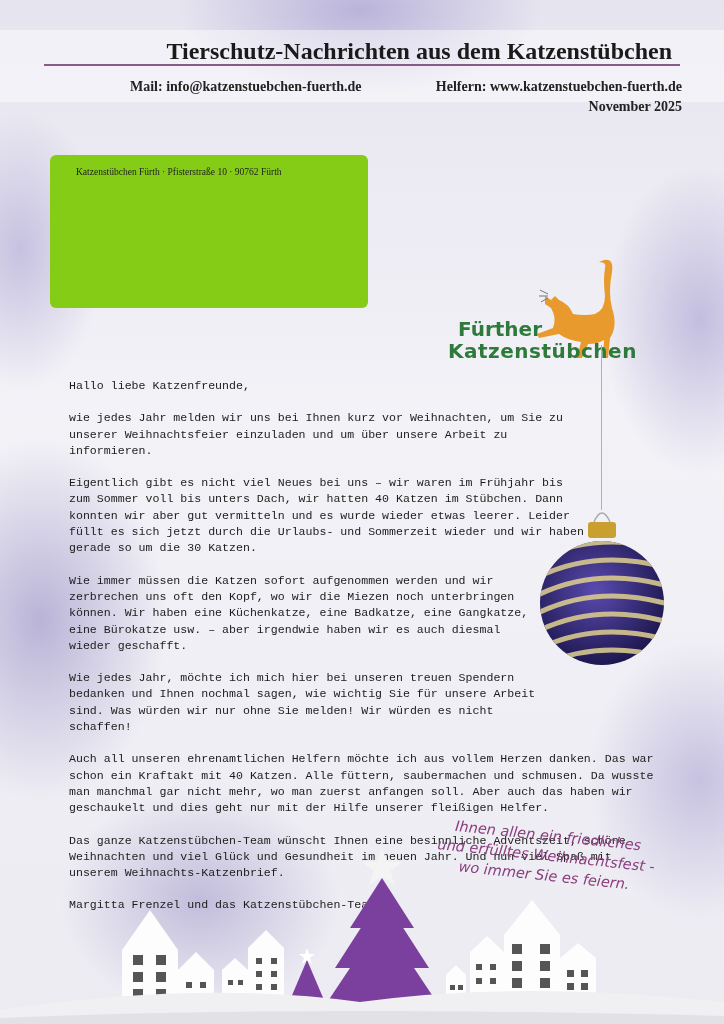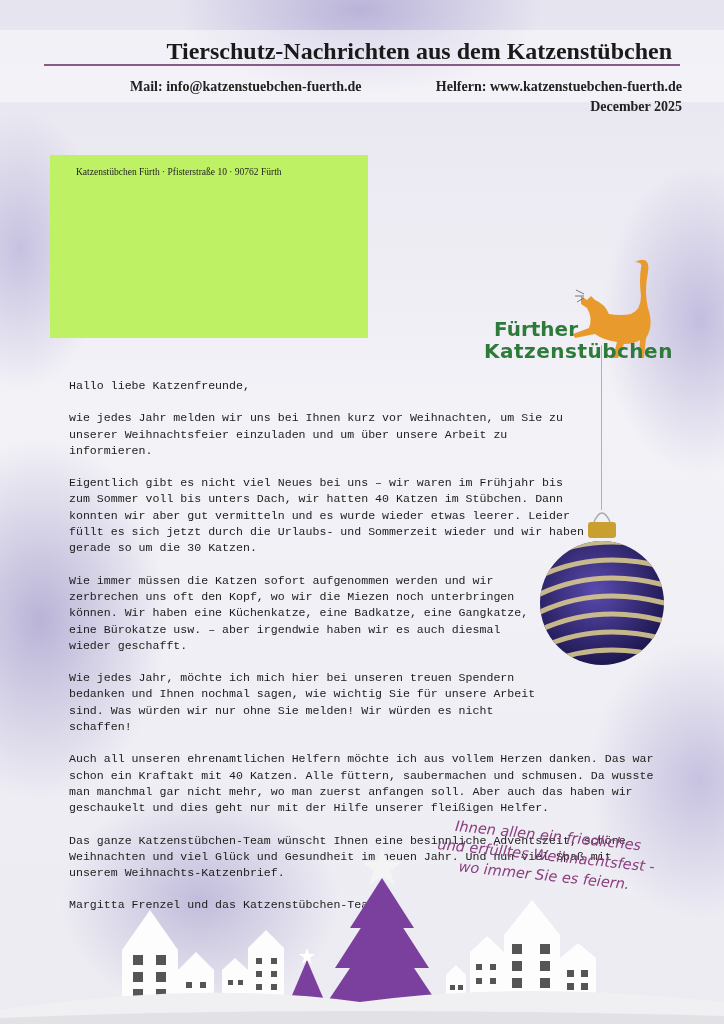--- a/index.html
+++ b/index.html
@@ -15,23 +15,23 @@
       radial-gradient(ellipse 160px 200px at 700px 780px, rgba(150,140,200,.45), transparent 70%),
       linear-gradient(#e6e4ef,#f3f2f7 40%,#ecebf2);}
   .band{position:absolute;left:0;right:0;top:30px;height:72px;background:rgba(255,255,255,.45);}
   .title{position:absolute;left:122px;top:38px;width:550px;text-align:right;
     font-family:"Liberation Serif",serif;font-size:24px;font-weight:bold;color:#1a1a1a;}
   .rule{position:absolute;left:44px;top:64px;width:636px;height:2px;background:#8a5a86;}
   .mail,.web,.date{position:absolute;font-family:Liberation Serif, serif;font-size:14px;font-weight:bold;color:#222;}
   .mail{left:130px;top:79px;}
   .web{right:42px;top:79px;}
   .date{right:42px;top:99px;}
-  .addr-box{position:absolute;left:50px;top:155px;width:318px;height:183px;background:#bef264;}
+  .addr-box{position:absolute;left:50px;top:155px;width:318px;height:153px;background:#84cc16;border-radius:6px;}
   .addr-line{position:absolute;left:26px;top:12px;font-family:"Liberation Serif",serif;font-size:9.5px;color:#222;}
-  .logo{position:absolute;left:444px;top:258px;width:220px;height:112px;margin-left:36px;}
+  .logo{position:absolute;left:444px;top:258px;width:220px;height:112px;}
   .logo-text{position:absolute;left:4px;top:60px;font-family:"DejaVu Sans",sans-serif;font-weight:bold;color:#2e7a3a;line-height:22px;}
   .logo-text .l1{font-size:20px;margin-left:10px;}
   .logo-text .l2{font-size:20px;letter-spacing:.5px;}
   .string{position:absolute;left:601px;top:345px;width:1px;height:165px;background:#c9b07a;}
   .ornament{position:absolute;left:536px;top:500px;width:132px;height:170px;}
   .letter{position:absolute;left:69px;top:378px;width:590px;font-family:Liberation Mono, monospace;font-size:11.6px;line-height:16.3px;color:#1c1c1c;}
   .letter p{margin:0 0 16px 0;}
   .letter .p-narrow{width:470px;}
   .letter .greet{margin-bottom:16px;}
   .sign p{margin:0;}
@@ -42,21 +42,21 @@
 </head>
 <body>
 
 <div class="bg"></div>
 <div class="band"></div>
 
 <div class="title">Tierschutz-Nachrichten aus dem Katzenstübchen</div>
 <div class="rule"></div>
 <div class="mail">Mail: info@katzenstuebchen-fuerth.de</div>
 <div class="web">Helfern: www.katzenstuebchen-fuerth.de</div>
-<div class="date">December 2025</div>
+<div class="date">November 2025</div>
 
 <div class="addr-box">
   <div class="addr-line">Katzenstübchen Fürth · Pfisterstraße 10 · 90762 Fürth</div>
 </div>
 
 <div class="logo">
   <svg width="220" height="112" viewBox="0 0 220 112" style="position:absolute;left:0;top:0">
     <g fill="#e89a2c">
       <path d="M160 2 q10 -2 8 12 q-4 20 0 36 q6 18 -2 30 l-2 20 l-5 0 l1 -18 q-6 4 -16 4 l-6 14 l-5 0 l4 -16 q-14 -2 -22 -8 l-20 4 l-2 -4 l16 -6 q4 -10 -2 -20 l-6 -4 l0 -8 l6 4 l4 -4 l4 4 q10 4 14 14 q12 2 22 0 q10 -4 10 -18 q-2 -16 0 -28 q2 -6 -6 -6 z"></path>
     </g>

